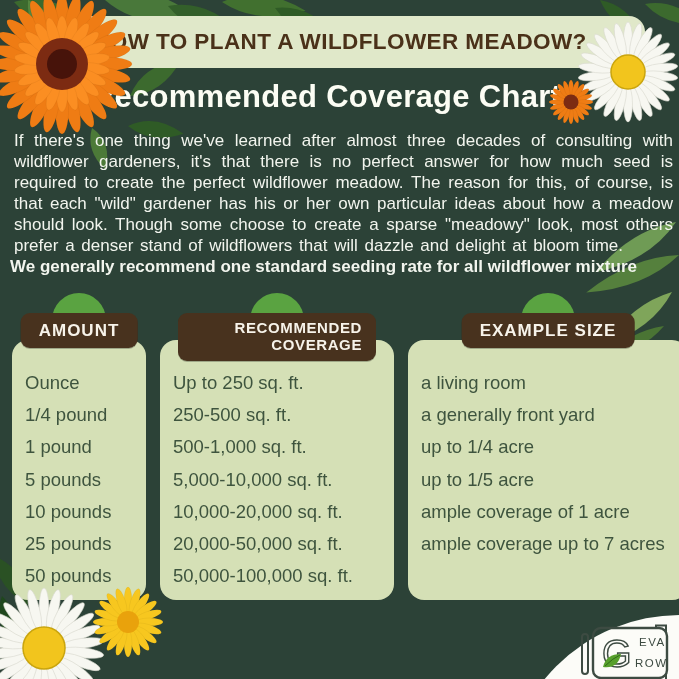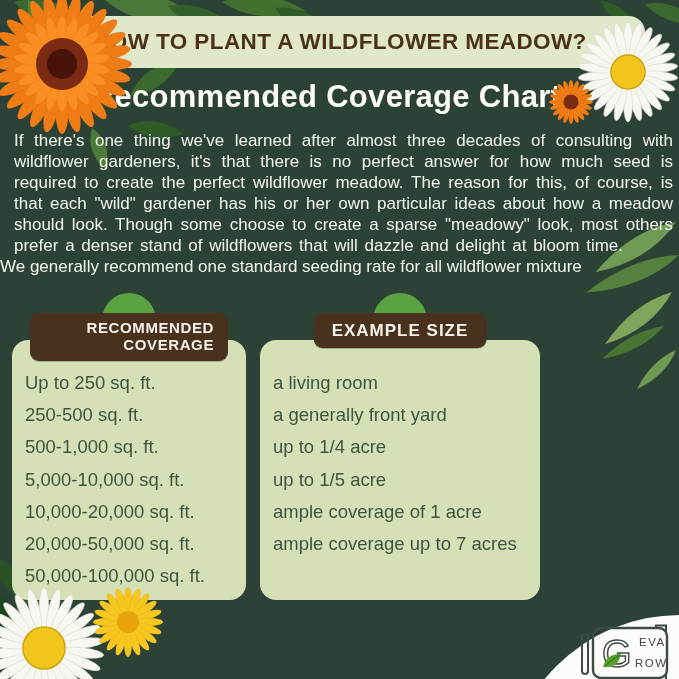--- a/index.html
+++ b/index.html
@@ -25,22 +25,22 @@
     text-align:center;padding-right:26px;box-sizing:border-box;
   }
   .subtitle-row h2{
     margin:0;display:inline-block;font-size:31px;font-weight:bold;color:#fcfdf4;letter-spacing:.3px;
   }
   .intro{
     position:absolute;left:10px;top:126px;width:659px;z-index:3;margin:4px;
     color:#f2f5ee;font-size:17px;line-height:21px;text-align:justify;word-spacing:2px;
   }
   .rec{
-    position:absolute;left:0;top:257px;width:659px;z-index:3;margin:0;
-    color:#f2f5ee;font-size:17px;
+    position:absolute;left:10px;top:257px;width:659px;z-index:3;margin:0;
+    color:#f2f5ee;font-size:17px;font-weight:bold;
   }
 
   .columns{
     position:absolute;left:12px;top:293px;width:660px;height:307px;z-index:4;
     display:flex;gap:14px;
   }
   .col{position:relative;flex:0 0 auto;}
   .col.c1{width:134px;} .col.c2{width:234px;} .col.c3{width:280px;}
   .dome{
     position:absolute;top:0;left:50%;transform:translateX(-50%);
@@ -102,20 +102,33 @@
 
   <div class="subtitle-row">
     <h2>Recommended Coverage Chart</h2>
   </div>
 
   <p class="intro">If there's one thing we've learned after almost three decades of consulting with wildflower gardeners, it's that there is no perfect answer for how much seed is required to create the perfect wildflower meadow. The reason for this, of course, is that each "wild" gardener has his or her own particular ideas about how a meadow should look. Though some choose to create a sparse "meadowy" look, most others prefer a denser stand of wildflowers that will dazzle and delight at bloom time.</p>
   <p class="rec">We generally recommend one standard seeding rate for all wildflower mixture</p>
 
   <div class="columns">
 
+    <div class="col c1">
+      <div class="dome"></div>
+      <div class="pill">AMOUNT</div>
+      <div class="panel">
+        <div class="row">Ounce</div>
+        <div class="row">1/4 pound</div>
+        <div class="row">1 pound</div>
+        <div class="row">5 pounds</div>
+        <div class="row">10 pounds</div>
+        <div class="row">25 pounds</div>
+        <div class="row">50 pounds</div>
+      </div>
+    </div>
 
     <div class="col c2">
       <div class="dome"></div>
       <div class="pill">RECOMMENDED COVERAGE</div>
       <div class="panel">
         <div class="row">Up to 250 sq. ft.</div>
         <div class="row">250-500 sq. ft.</div>
         <div class="row">500-1,000 sq. ft.</div>
         <div class="row">5,000-10,000 sq. ft.</div>
         <div class="row">10,000-20,000 sq. ft.</div>

